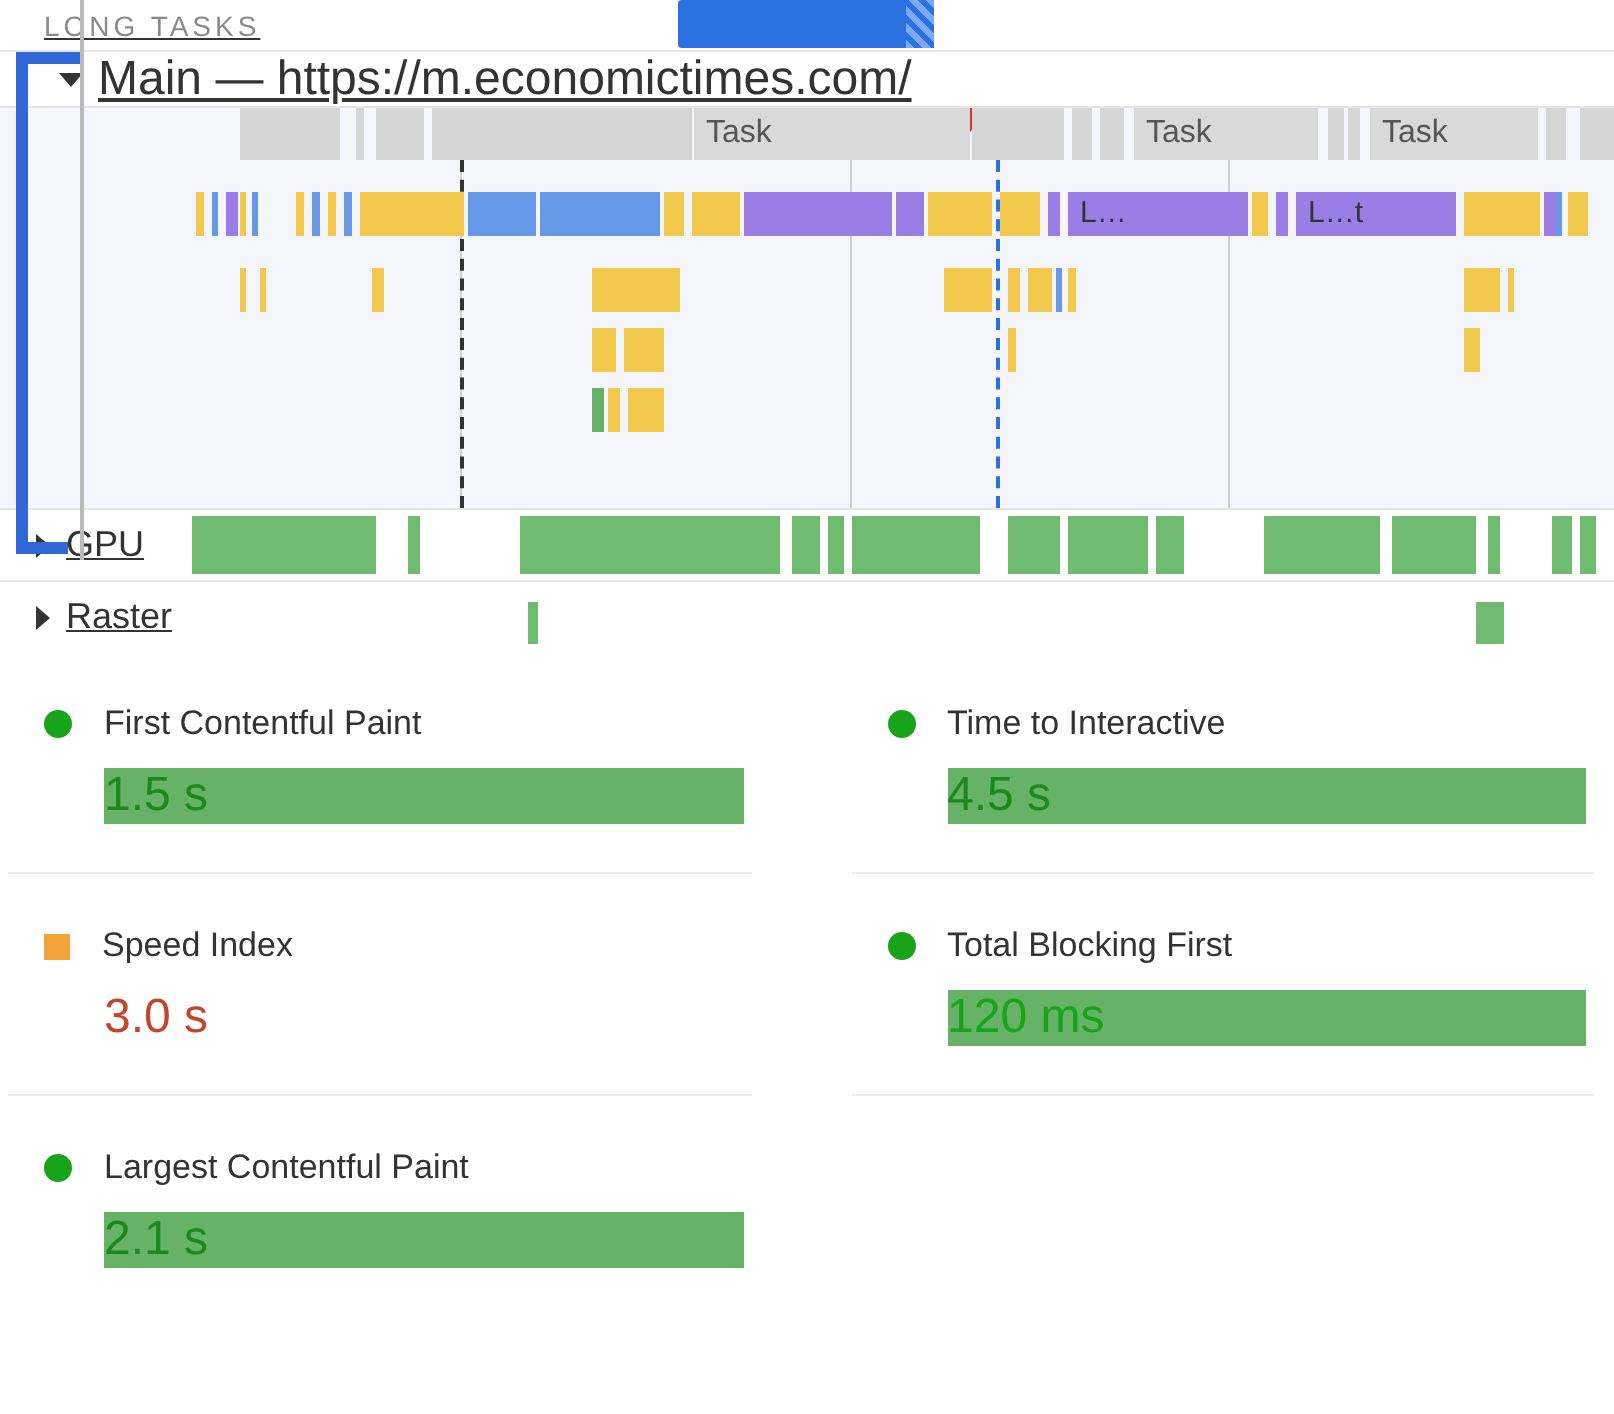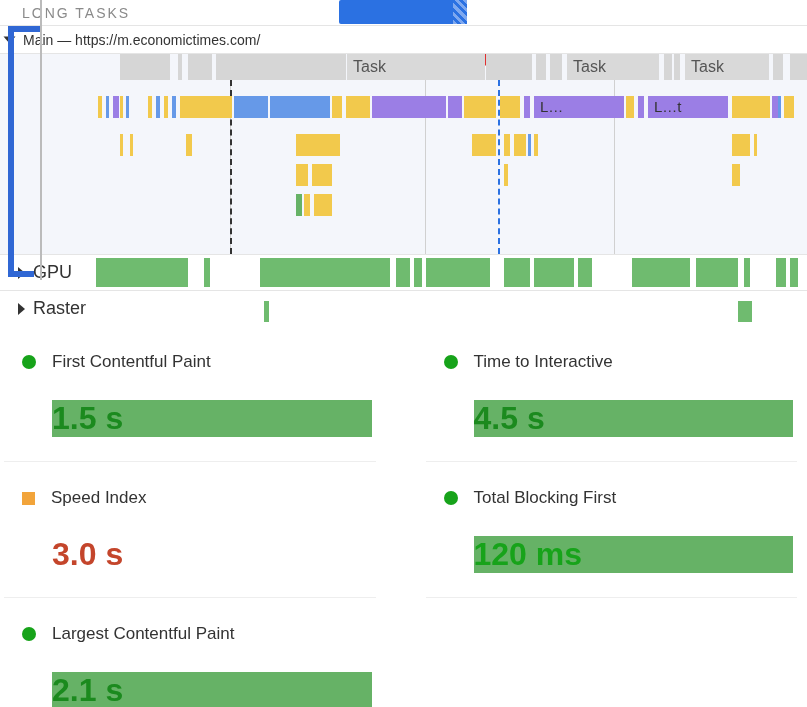--- a/index.html
+++ b/index.html
@@ -14,21 +14,21 @@
   .longtask-block {
     position: absolute; top: 0; height: 24px; background: #2b71e2; border-radius:2px;
   }
   .longtask-block::after {
     content:""; position:absolute; right:0; top:0; bottom:0; width:14px;
     background: repeating-linear-gradient(45deg,#7ea8ef,#7ea8ef 3px,#2b71e2 3px,#2b71e2 6px);
   }
 
   
   .track-header {
-    height: 28px; display:flex; align-items:center; padding-left:6px; font-size:14px; color:#333;
+    height: 28px; display:flex; align-items:center; padding-left:32px; font-size:24px; color:#333;
     border-bottom:1px solid #e5e5e5;
   }
   .track-header .tri { display:inline-block; width:0;height:0;border-left:7px solid #333;border-top:6px solid transparent;border-bottom:6px solid transparent;transform:rotate(90deg); margin-right:10px;}
 
   
   .main-area {
     position:relative; height:200px; background:#f4f6fb; overflow:hidden;
   }
   .row { position:absolute; left:0; right:0; }
   .seg { position:absolute; top:0; bottom:0; }
@@ -57,33 +57,33 @@
 
   
   .track-row { height:36px; border-top:1px solid #e5e5e5; position:relative; display:flex; align-items:center;}
   .track-row .hdr { width:96px; display:flex; align-items:center; padding-left:18px; font-size:18px; color:#333;}
   .track-row .hdr .tri {display:inline-block;width:0;height:0;border-left:7px solid #333;border-top:6px solid transparent;border-bottom:6px solid transparent;margin-right:8px;}
   .track-row .lane { position:relative; flex:1; height:100%; }
   .track-row .g { position:absolute; top:3px; bottom:3px; background:#6fbb6f;}
   .track-row.raster .g { top:10px; bottom:4px; }
 
   
-  .capture { position:relative; }
+  .capture { position:relative;text-decoration:underline; }
   .vguide { position:absolute; top:0; bottom:0; border-left:1px solid #d0d0d0; }
 
   
   .metrics { display:grid; grid-template-columns:1fr 1fr; column-gap:50px; padding:0 10px 0 4px;}
   .metric { padding:26px 4px 24px 18px; border-bottom:1px solid #eee;}
   .mrow { display:flex; align-items:center; gap:16px;}
   .dot { width:14px;height:14px;border-radius:50%; }
   .sq  { width:13px;height:13px; }
   .dot.green{background:#17a31a;}
   .sq.orange{background:#f2a43a;}
   .mlabel{ font-size:17px; color:#333; }
-  .mval { font-size:32px; margin-top:28px; margin-left:30px; font-weight:700;}
+  .mval { font-size:24px; margin-top:12px; margin-left:30px; font-weight:400;}
   .mval.green{ color:#1b8a1e;}
   .mval.green.bright{ color:#17a31a;}
   .mval.orange{ color:#c4452b;}
   .metric:nth-child(5),.metric:nth-child(6){border-bottom:none;}
 
 </style>
 </head>
 <body>
 
 <div class="capture">

